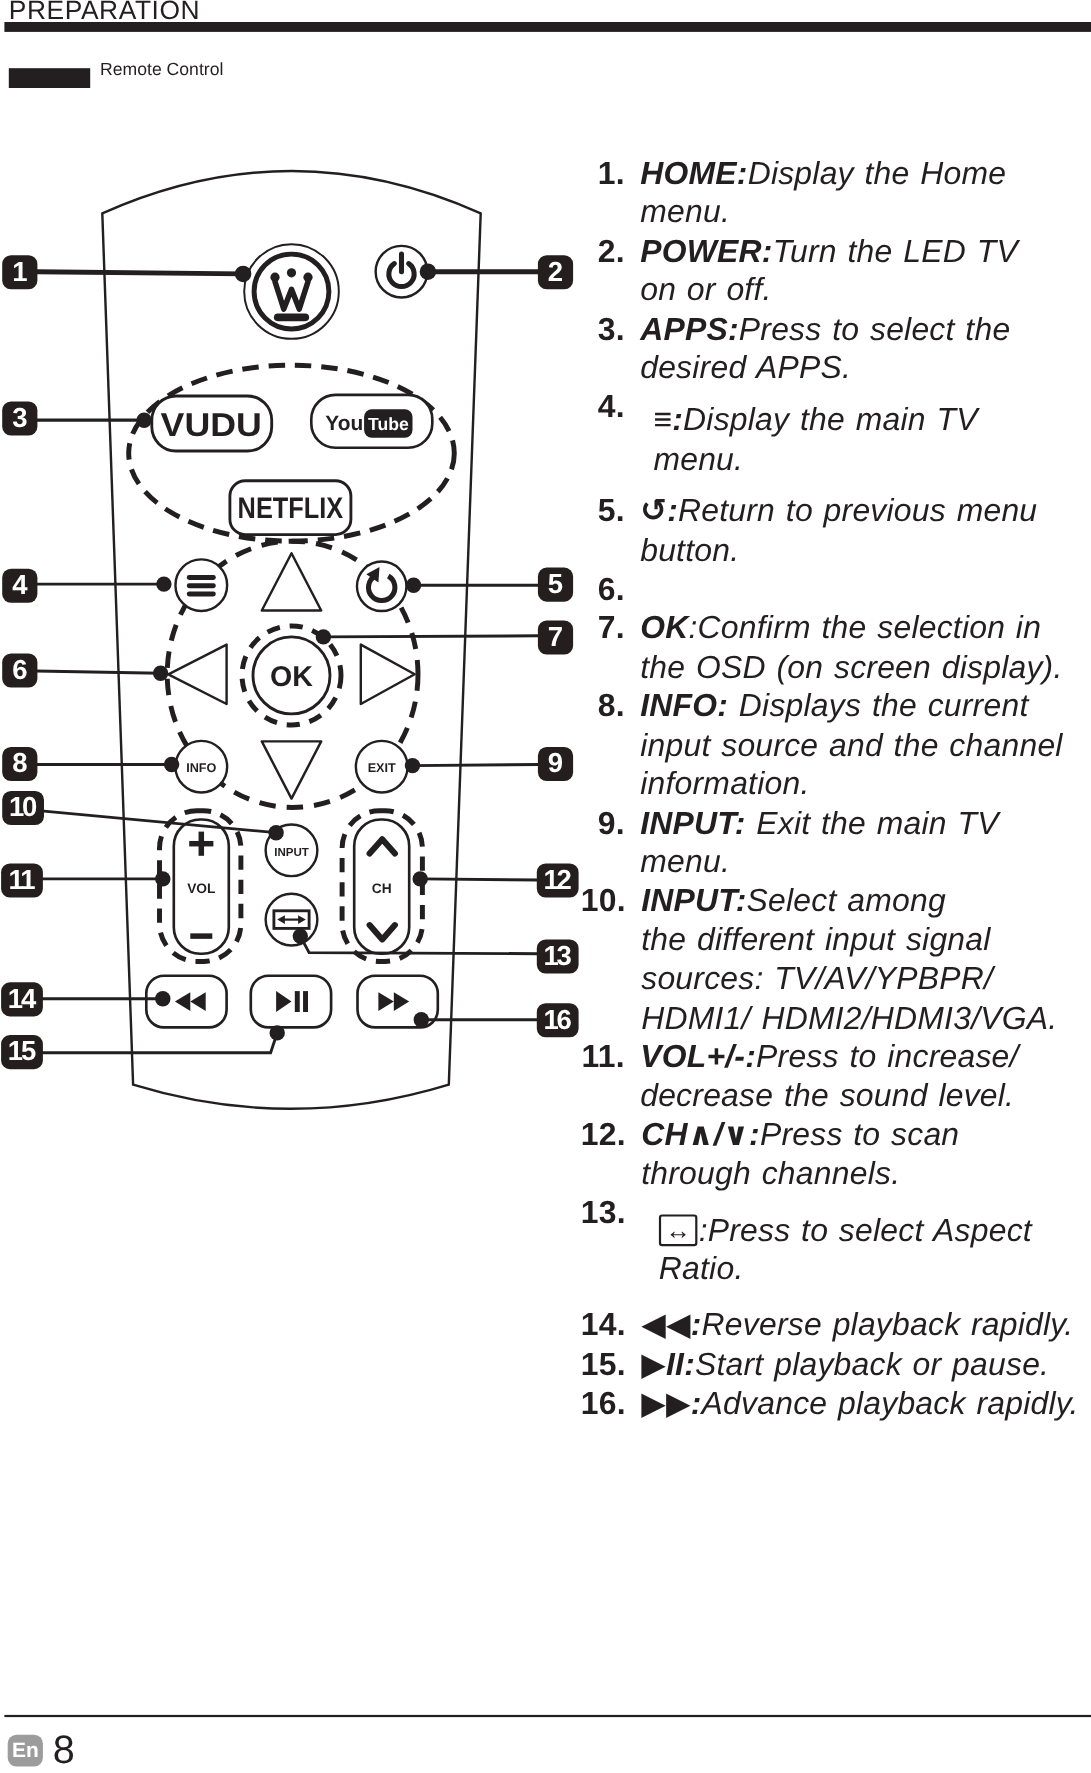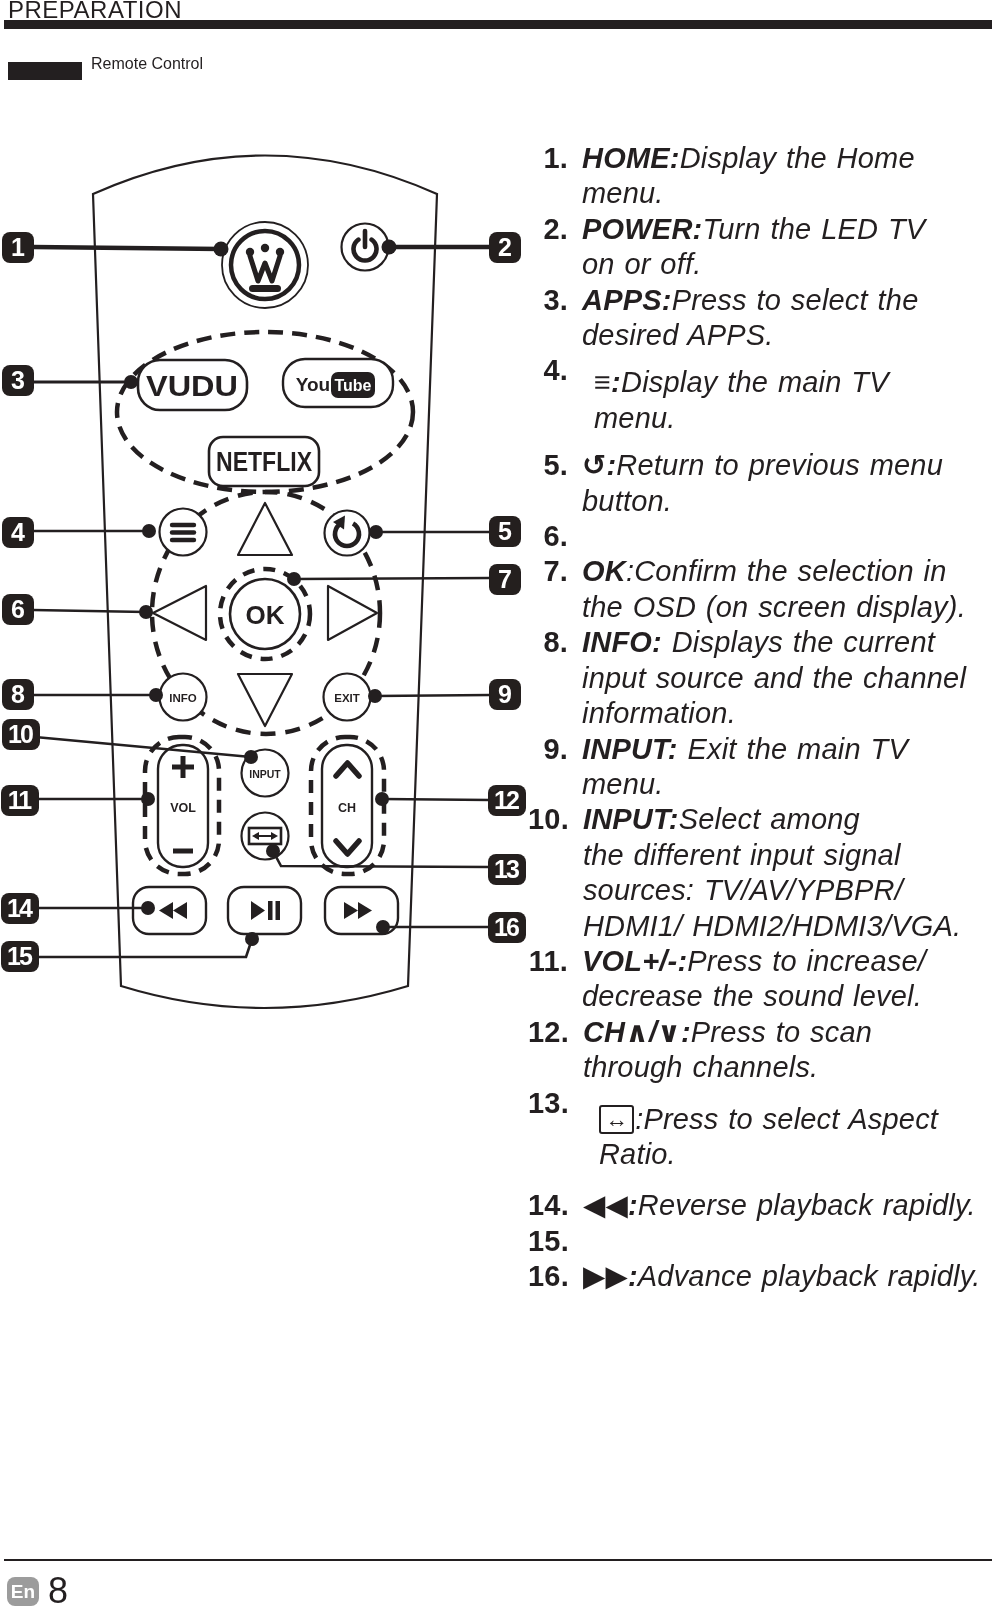--- a/index.html
+++ b/index.html
@@ -301,20 +301,21 @@
       <span class="legend-num">13.</span>
       <p class="legend-text" style="margin:16px"><span class="legend-term boxed">↔</span><span>:Press to select Aspect
 Ratio.</span></p>
     </div>
     <div class="legend-item">
       <span class="legend-num">14.</span>
       <p class="legend-text" style="margin:0"><span class="legend-term">◀◀:</span><span>Reverse playback rapidly.</span></p>
     </div>
     <div class="legend-item">
       <span class="legend-num">15.</span>
+      <p class="legend-text" style="margin:0"><span class="legend-term">▶II:</span><span>Start playback or pause.</span></p>
     </div>
     <div class="legend-item">
       <span class="legend-num">16.</span>
       <p class="legend-text" style="margin:0"><span class="legend-term">▶▶:</span><span>Advance playback rapidly.</span></p>
     </div>
   </div>
 
 <div class="abs footer-rule"></div>
 <div class="abs lang-badge">En</div>
 <div class="abs page-number">8</div>

